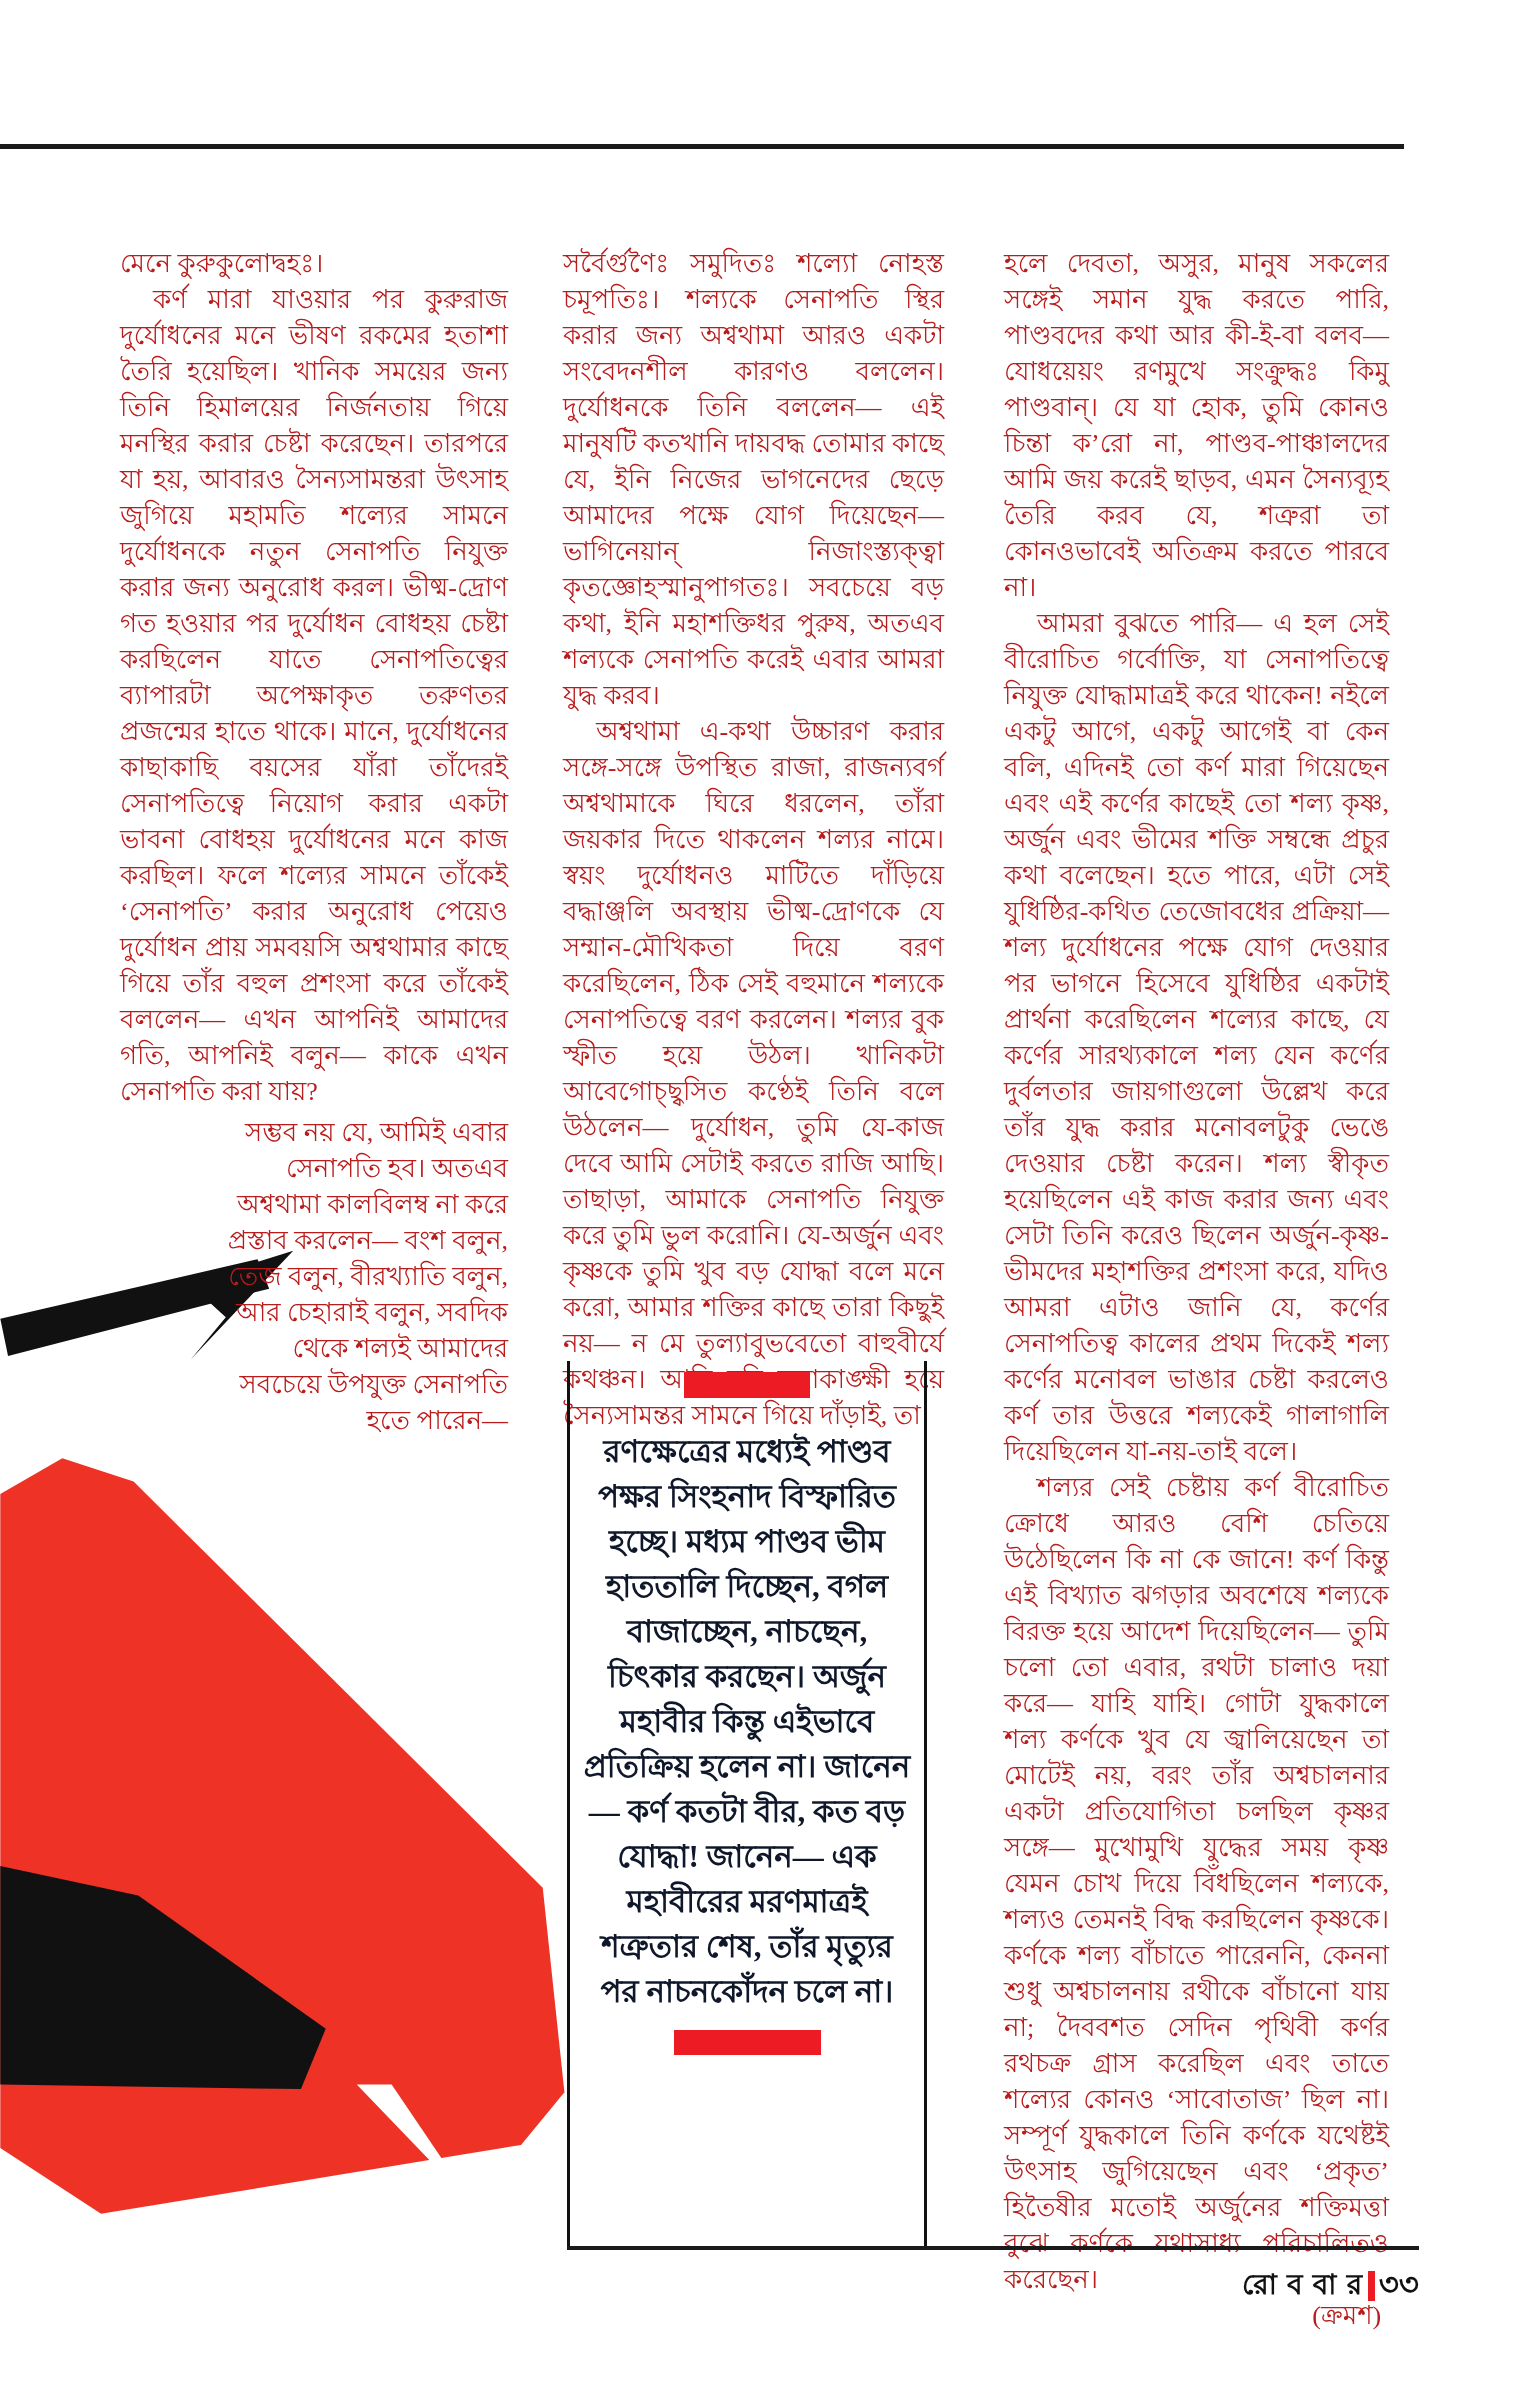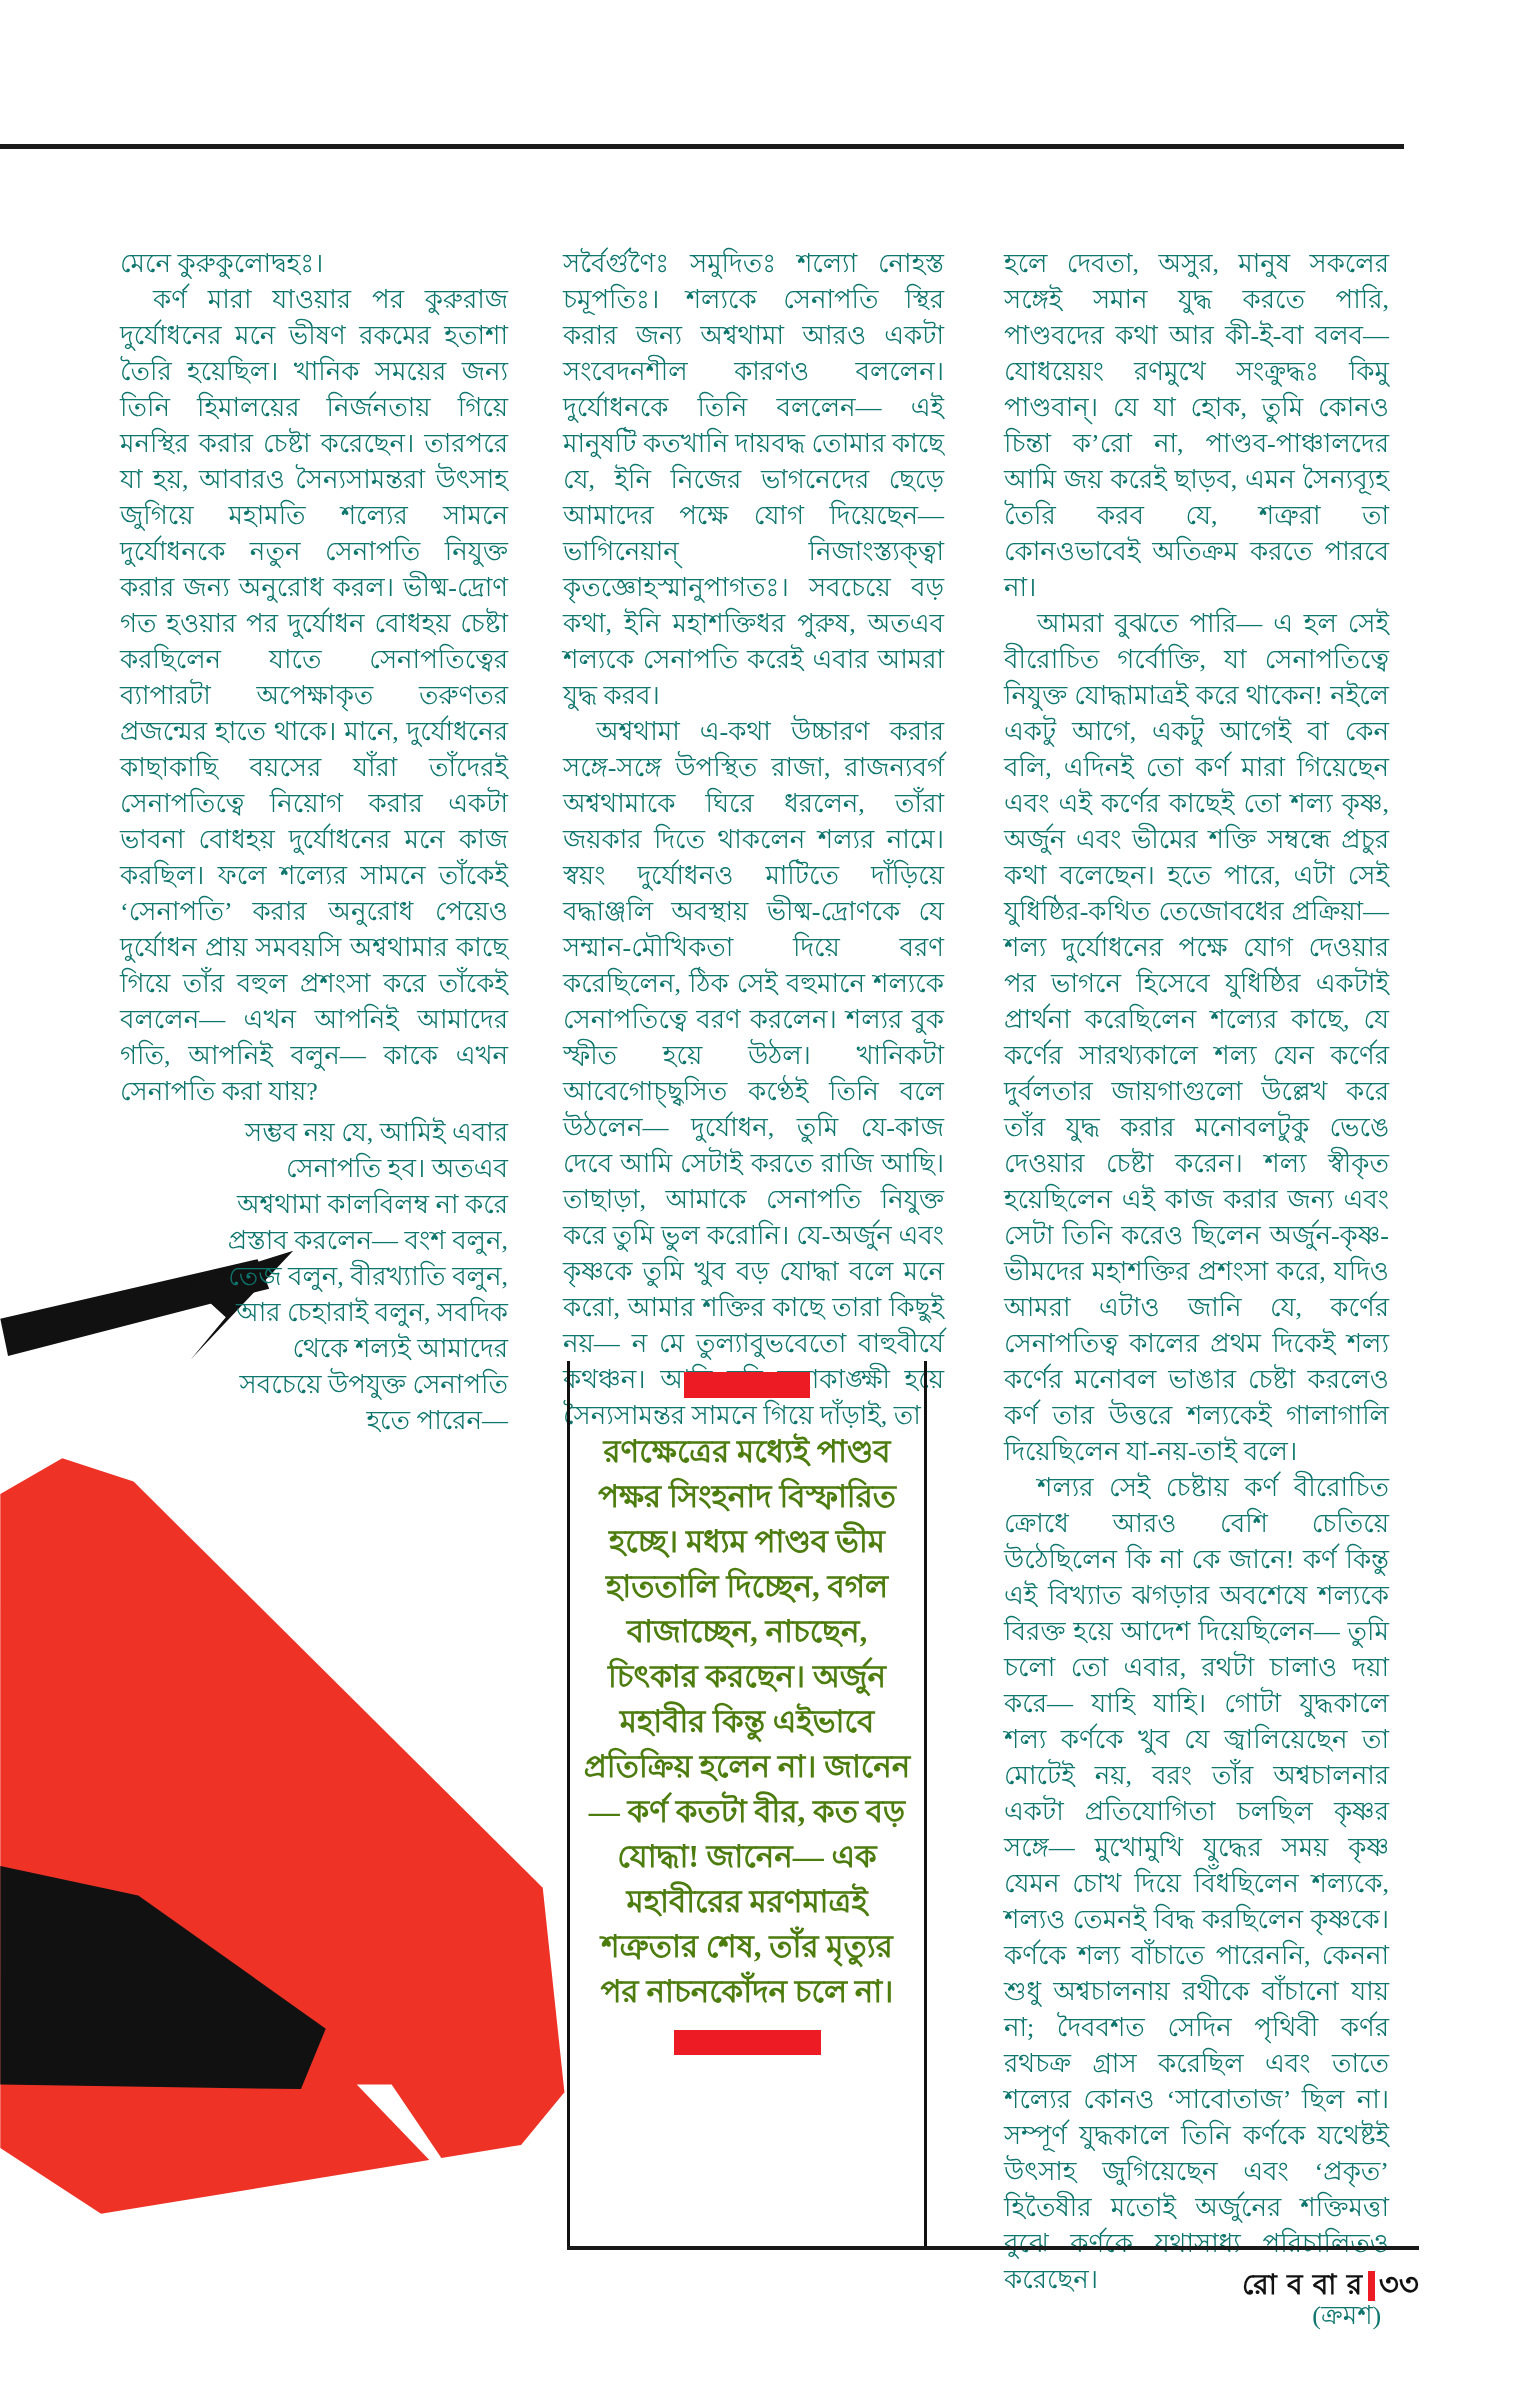--- a/index.html
+++ b/index.html
@@ -2,21 +2,21 @@
 <html style="font-size:12.4px"><head>
 <meta charset="utf-8">
 <style>
   html,body{margin:0;padding:0;background:#e9e9e9;}
   #page{
     position:relative;width:1538px;height:2389px;background:#ffffff;
     font-family:"Liberation Serif","DejaVu Serif",serif;color:#111;
     overflow:hidden;
   }
   .toprule{position:absolute;left:0;top:144px;width:1404px;height:4.7px;background:#1a1a1a;}
-  .col{position:absolute;top:246px;font-size:26px;line-height:36px;text-align:justify;color:#0f766e;}
+  .col{position:absolute;top:246px;font-size:26px;line-height:36px;text-align:justify;color:#b91c1c;}
   #col1{left:120px;width:388px;}
   #col2{left:563px;width:381px;}
   #col3{left:1004px;width:385px;}
   .para{margin:0;}
   .para.indent{text-indent:33px;}
   .wrap-frag{
     margin-top:4.7px;text-align:right;line-height:36px;
     padding-left:93px;
   }
   
@@ -25,21 +25,21 @@
   .pqbox{
     position:absolute;left:567px;top:1361px;width:360px;height:885px;
     border-left:3.1px solid #111;border-right:3.1px solid #111;
     box-sizing:border-box;display:flex;flex-direction:column;align-items:center;
     background:transparent;
   }
   .pq-bar-top{width:126px;height:26px;background:#ed1c24;margin-top:11px;flex:0 0 auto;}
   .pq-bar-bottom{width:147px;height:25.6px;background:#ed1c24;margin-top:15.5px;flex:0 0 auto;}
   .pq-text{
     margin-top:31px;padding:0 11px;text-align:center;
-    font-size:31px;line-height:45px;font-weight:bold;color:#4d7c0f;
+    font-size:31px;line-height:45px;font-weight:bold;color:#0f172a;
   }
   .bottomrule{position:absolute;left:567px;top:2246px;width:852px;height:3.9px;background:#1a1a1a;}
   .cont{text-align:right;padding-right:7.8px;}
   .footer{
     position:absolute;top:2260px;left:1004px;width:415px;
     display:flex;align-items:center;justify-content:flex-end;gap:4px;
     font-size:28px;
   }
   .footer .masthead{font-weight:bold;letter-spacing:1.6px;}
   .footer .redbar{width:7px;height:29.5px;background:#ed1c24;}

